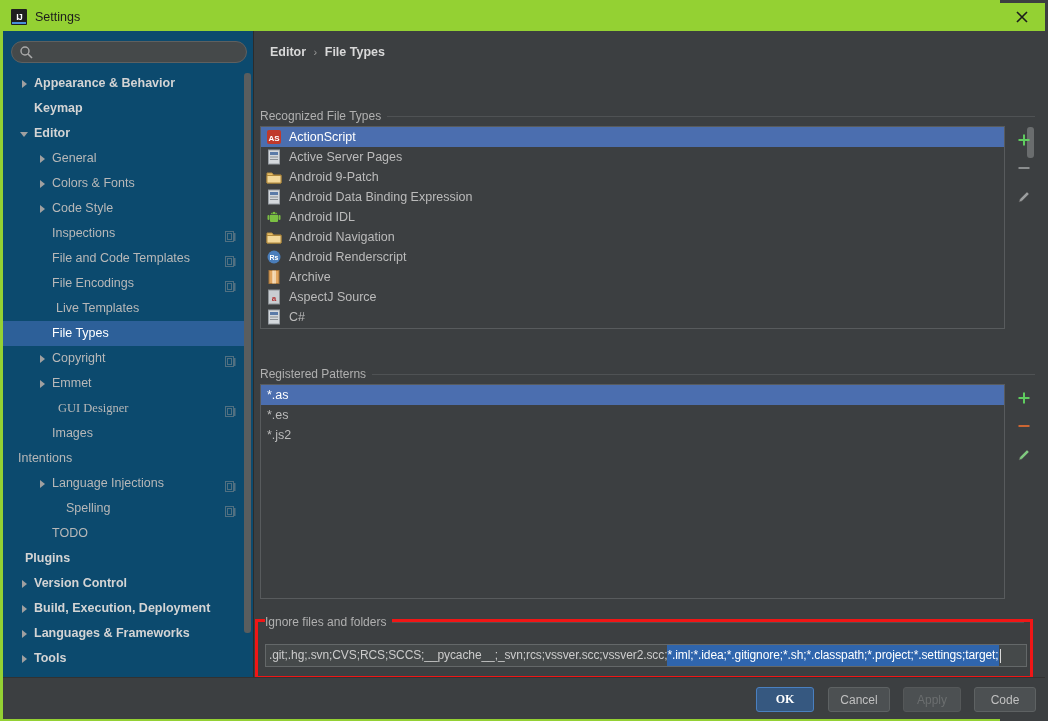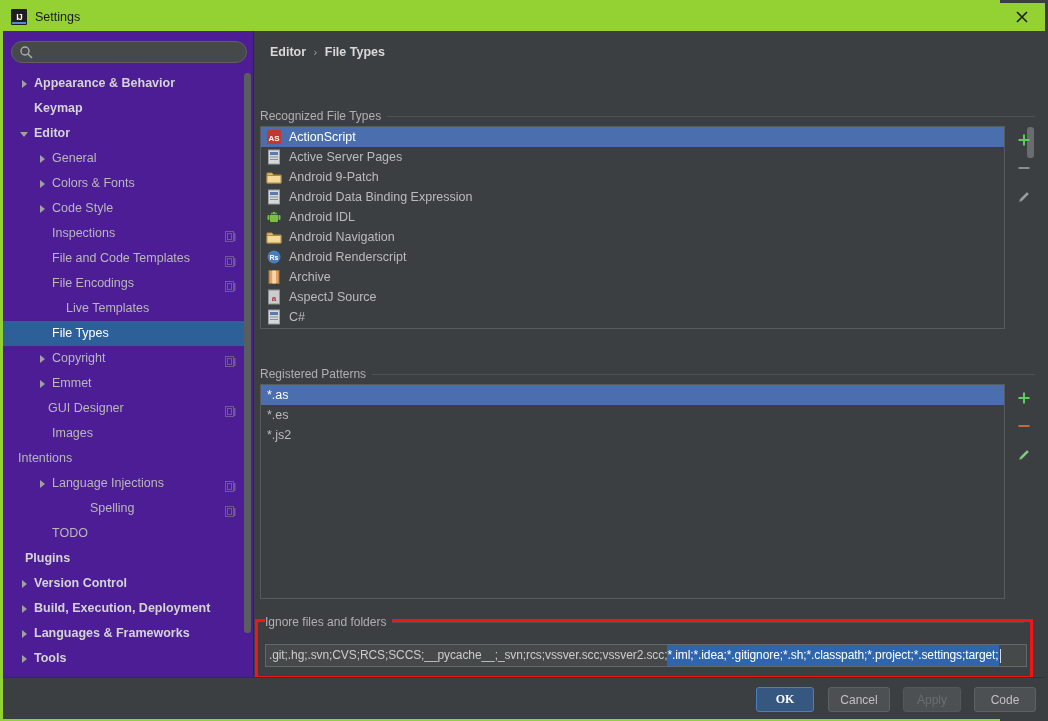--- a/index.html
+++ b/index.html
@@ -46,21 +46,21 @@
   }
   .title-close svg{display:block;}
 
   
   .content{
     position:absolute;left:0;top:28px;width:1042px;height:646px;
     background:#3c3f41;
   }
   .sidebar{
     position:absolute;left:0;top:0;width:250px;height:646px;
-    background:#4c1d95;
+    background:#0c4a6e;
     border-right:1px solid #2b2b2b;
     overflow:hidden;
   }
   .search-wrap{
     position:absolute;left:8px;top:10px;width:236px;height:22px;
   }
   .search-box{
     width:100%;height:22px;box-sizing:border-box;
     background:#45494a;
     border:1px solid #5e6060;
@@ -318,42 +318,42 @@
           </div>
           <div class="tree-item" style="padding-left: 34px;">
             <span class="arrow "></span>
             <span class="tree-label">File Encodings</span>
             <span class="scope-icon"><svg width="11" height="12" viewBox="0 0 11 12">
                 <rect x="0.5" y="0.5" width="8" height="10" fill="none" stroke="#8b8f91"></rect>
                 <rect x="2.5" y="2.5" width="4" height="6" fill="none" stroke="#8b8f91"></rect>
                 <rect x="9" y="2" width="1.5" height="8" fill="#8b8f91"></rect>
               </svg></span>
           </div>
-          <div class="tree-item" style="padding-left: 48px;">
+          <div class="tree-item" style="padding-left: 38px;">
             <span class="arrow "></span>
             <span class="tree-label">Live Templates</span>
           </div>
           <div class="tree-item sel" style="padding-left: 34px;">
             <span class="arrow "></span>
             <span class="tree-label">File Types</span>
           </div>
           <div class="tree-item" style="padding-left: 34px;">
             <span class="arrow right"></span>
             <span class="tree-label">Copyright</span>
             <span class="scope-icon"><svg width="11" height="12" viewBox="0 0 11 12">
                 <rect x="0.5" y="0.5" width="8" height="10" fill="none" stroke="#8b8f91"></rect>
                 <rect x="2.5" y="2.5" width="4" height="6" fill="none" stroke="#8b8f91"></rect>
                 <rect x="9" y="2" width="1.5" height="8" fill="#8b8f91"></rect>
               </svg></span>
           </div>
           <div class="tree-item" style="padding-left: 34px;">
             <span class="arrow right"></span>
             <span class="tree-label">Emmet</span>
           </div>
-          <div class="tree-item" style="padding-left: 30px;">
+          <div class="tree-item" style="padding-left: 40px; font-family: Liberation Serif, serif;">
             <span class="arrow "></span>
             <span class="tree-label">GUI Designer</span>
             <span class="scope-icon"><svg width="11" height="12" viewBox="0 0 11 12">
                 <rect x="0.5" y="0.5" width="8" height="10" fill="none" stroke="#8b8f91"></rect>
                 <rect x="2.5" y="2.5" width="4" height="6" fill="none" stroke="#8b8f91"></rect>
                 <rect x="9" y="2" width="1.5" height="8" fill="#8b8f91"></rect>
               </svg></span>
           </div>
           <div class="tree-item" style="padding-left: 34px;">
             <span class="arrow "></span>
@@ -365,21 +365,21 @@
           </div>
           <div class="tree-item" style="padding-left: 34px;">
             <span class="arrow right"></span>
             <span class="tree-label">Language Injections</span>
             <span class="scope-icon"><svg width="11" height="12" viewBox="0 0 11 12">
                 <rect x="0.5" y="0.5" width="8" height="10" fill="none" stroke="#8b8f91"></rect>
                 <rect x="2.5" y="2.5" width="4" height="6" fill="none" stroke="#8b8f91"></rect>
                 <rect x="9" y="2" width="1.5" height="8" fill="#8b8f91"></rect>
               </svg></span>
           </div>
-          <div class="tree-item" style="padding-left: 34px; gap: 38px;">
+          <div class="tree-item" style="padding-left: 48px;">
             <span class="arrow "></span>
             <span class="tree-label">Spelling</span>
             <span class="scope-icon"><svg width="11" height="12" viewBox="0 0 11 12">
                 <rect x="0.5" y="0.5" width="8" height="10" fill="none" stroke="#8b8f91"></rect>
                 <rect x="2.5" y="2.5" width="4" height="6" fill="none" stroke="#8b8f91"></rect>
                 <rect x="9" y="2" width="1.5" height="8" fill="#8b8f91"></rect>
               </svg></span>
           </div>
           <div class="tree-item" style="padding-left: 34px;">
             <span class="arrow "></span>

